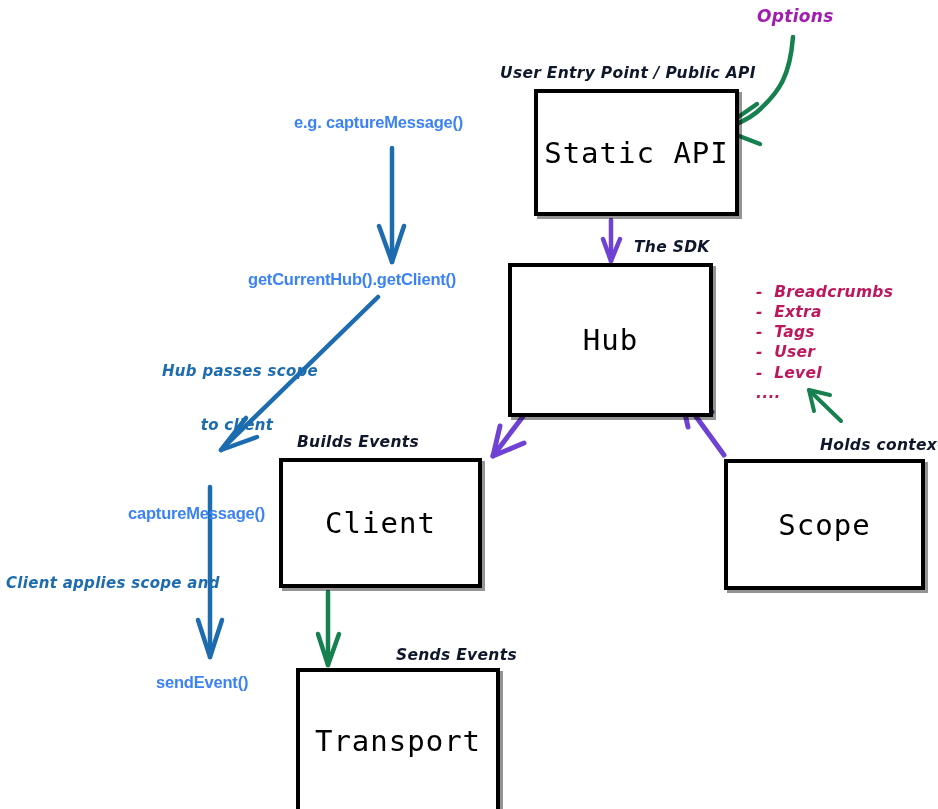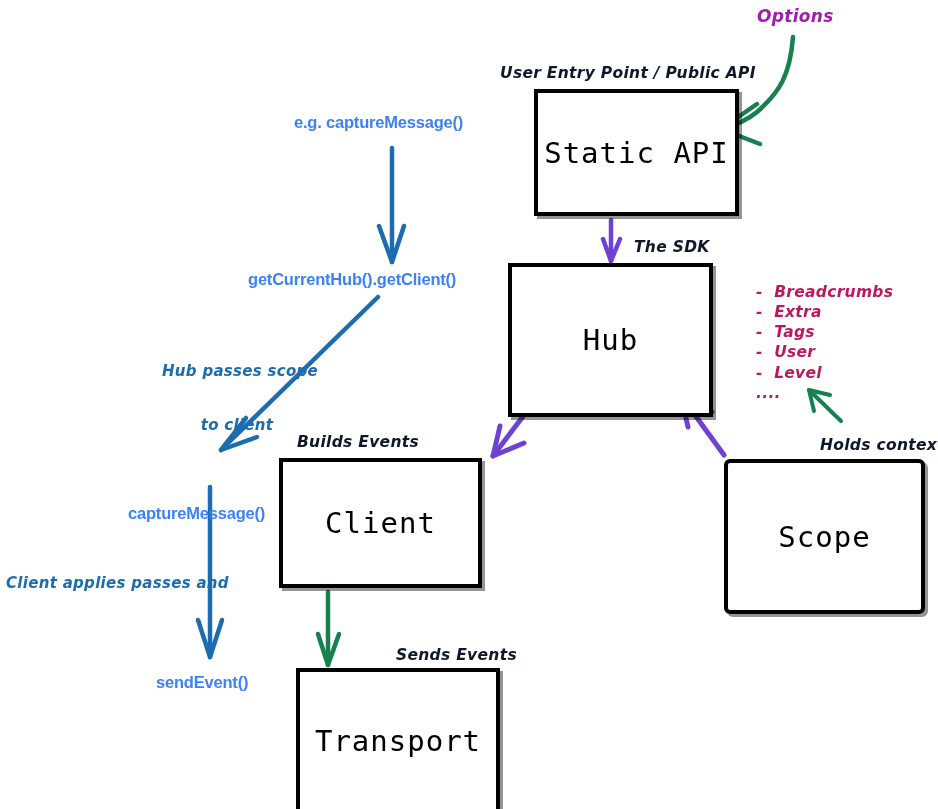--- a/index.html
+++ b/index.html
@@ -33,21 +33,21 @@
   .node-label {
     font-family: "DejaVu Sans Mono", "Liberation Mono", monospace;
     font-size: 29px;
     color: #000000;
     letter-spacing: 1px;
     white-space: nowrap;
   }
   #node-static-api { left: 534px; top: 89px;  width: 205px; height: 127px; }
   #node-hub        { left: 508px; top: 263px; width: 205px; height: 154px; }
   #node-client     { left: 279px; top: 458px; width: 203px; height: 130px; }
-  #node-scope      { left: 724px; top: 459px; width: 201px; height: 155px; border-radius: 6px; }
+  #node-scope      { left: 724px; top: 459px; width: 201px; height: 131px; }
   #node-transport  { left: 296px; top: 668px; width: 204px; height: 145px; }
 
   
   .ann {
     position: absolute;
     white-space: pre;
     z-index: 8;
     line-height: 1.2;
   }
   
@@ -188,18 +188,18 @@
 <div class="ctx-list" style="left:756px; top:282px;">
   <div>-  Breadcrumbs</div>
   <div>-  Extra</div>
   <div>-  Tags</div>
   <div>-  User</div>
   <div>-  Level</div>
   <div>....</div>
 </div>
 
 <div class="ann hand blue center" style="left:6px; top:538px; width:200px;">
-  <div>Client applies passes and</div>
+  <div>Client applies scope and</div>
 </div>
 
 <div class="ann code" style="left:156px; top:673px;">sendEvent()</div>
 
 <div class="ann hand purple" style="left:396px; top:646px; font-size:15.5px;">Sends Events</div>
 
 </body></html>

